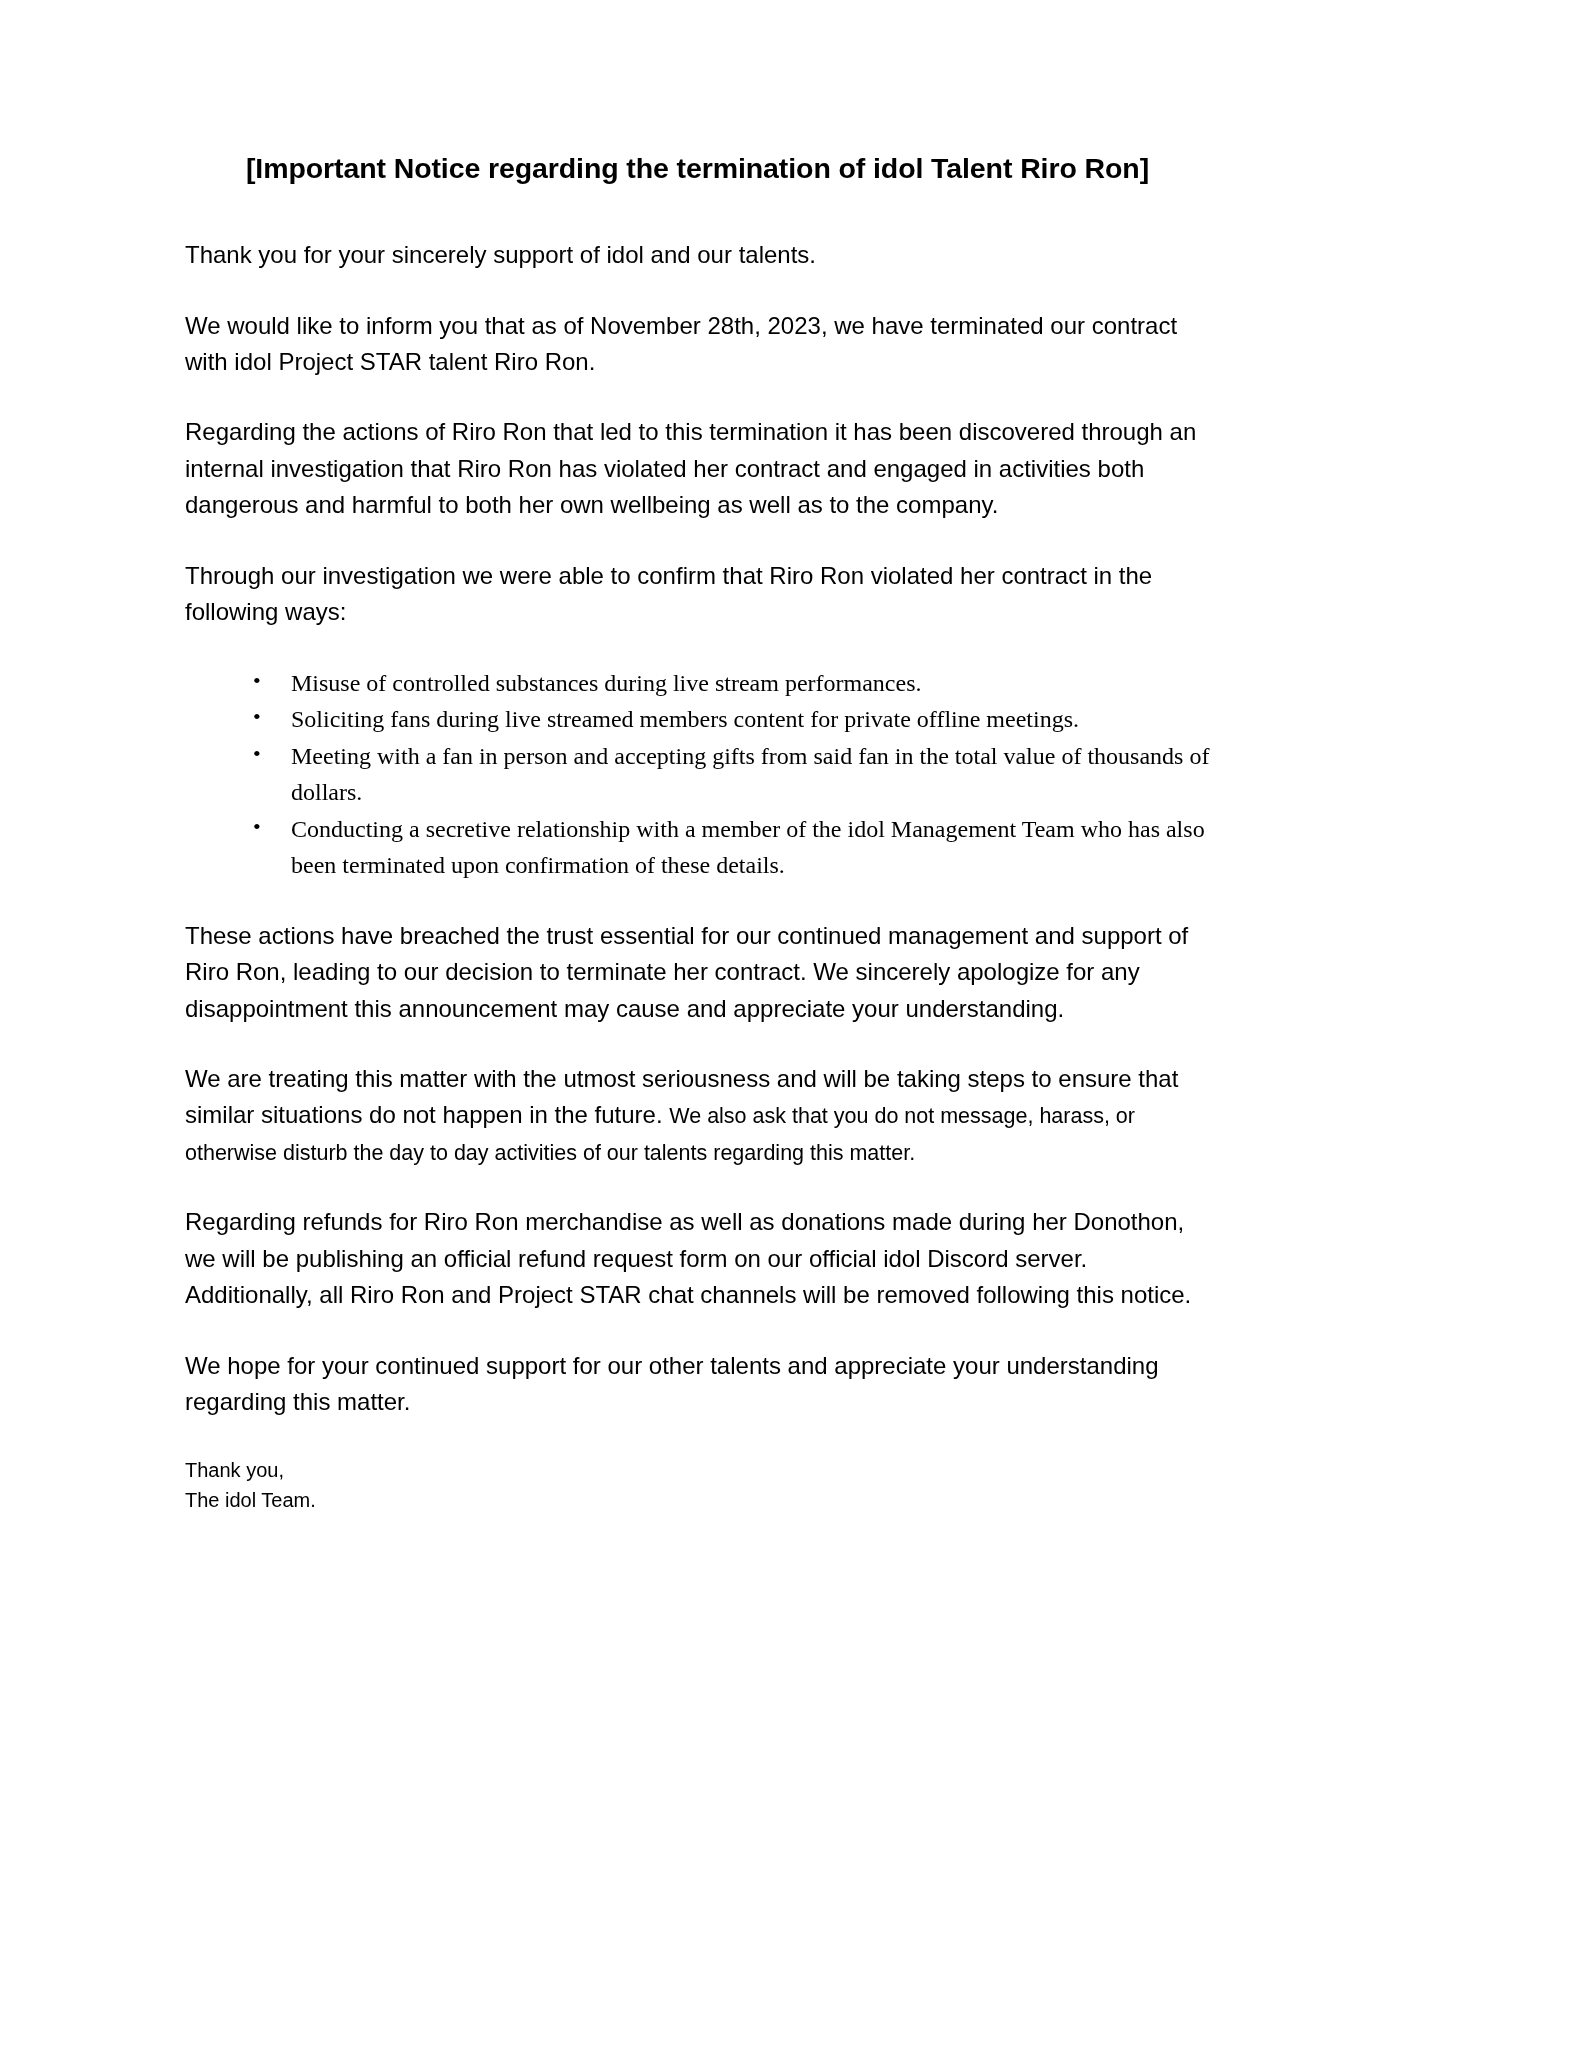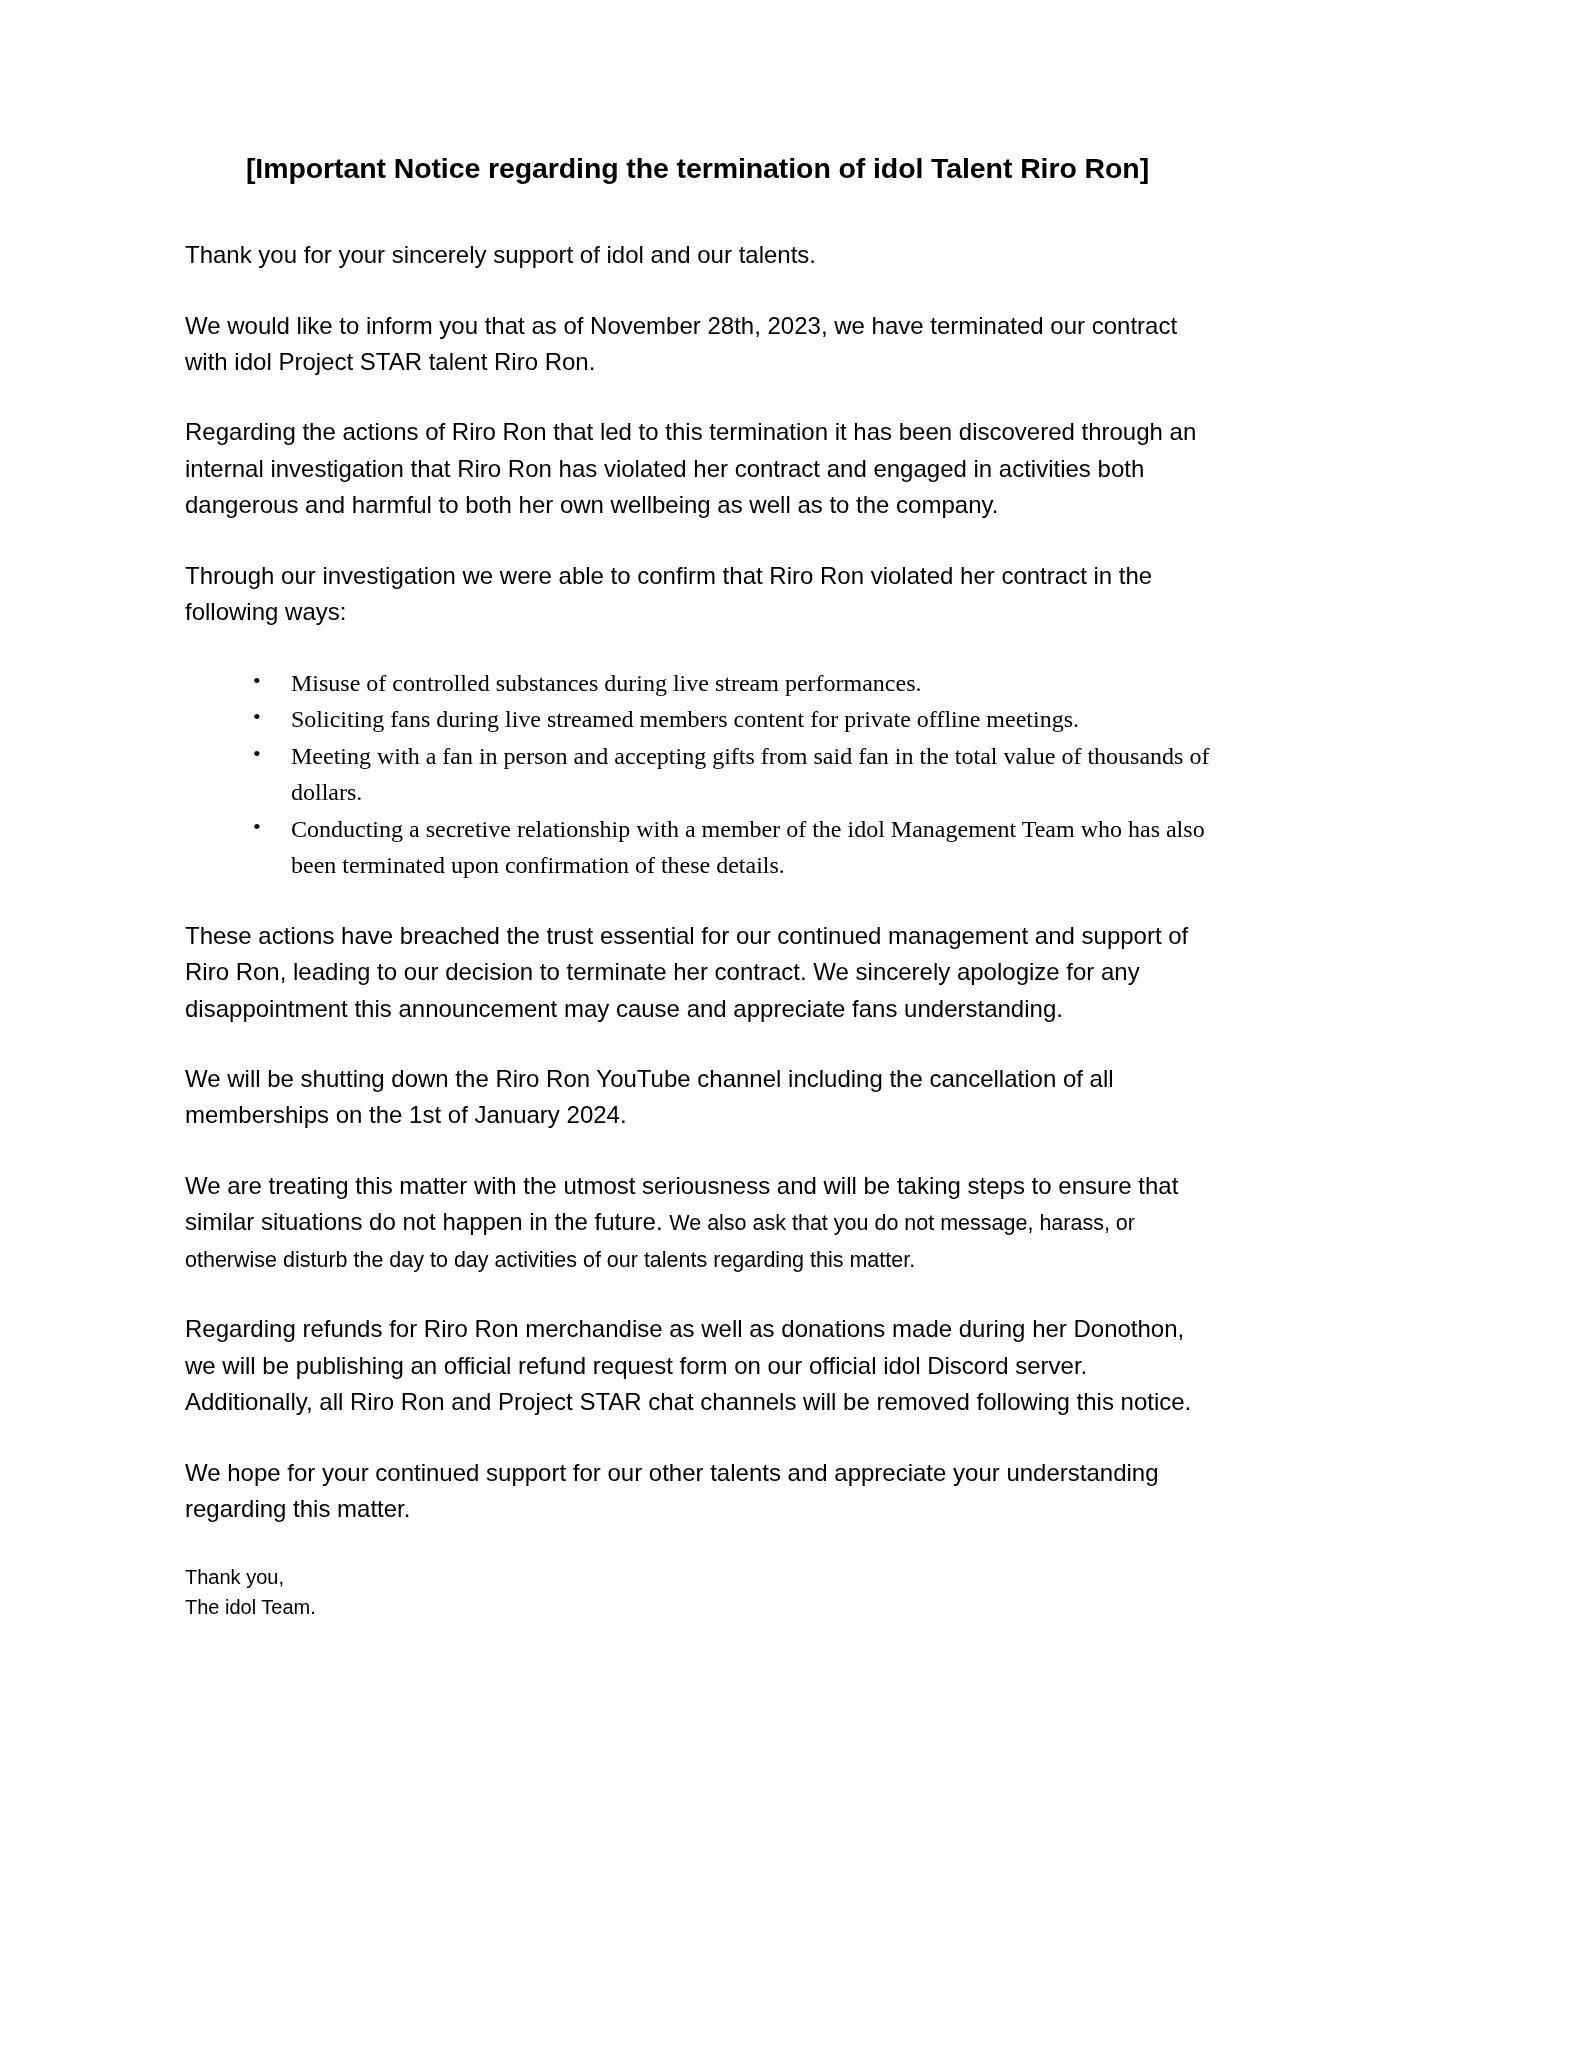--- a/index.html
+++ b/index.html
@@ -83,23 +83,22 @@
 
   <p class="para">Through our investigation we were able to confirm that Riro Ron violated her contract in the following ways:</p>
 
   <ul class="violations">
     <li>Misuse of controlled substances during live stream performances.</li>
     <li>Soliciting fans during live streamed members content for private offline meetings.</li>
     <li>Meeting with a fan in person and accepting gifts from said fan in the total value of thousands of dollars.</li>
     <li>Conducting a secretive relationship with a member of the idol Management Team who has also been terminated upon confirmation of these details.</li>
   </ul>
 
-  <p class="para">These actions have breached the trust essential for our continued management and support of Riro Ron, leading to our decision to terminate her contract. We sincerely apologize for any disappointment this announcement may cause and appreciate fans understanding.</p>
+  <p class="para">These actions have breached the trust essential for our continued management and support of Riro Ron, leading to our decision to terminate her contract. We sincerely apologize for any disappointment this announcement may cause and appreciate your understanding.</p>
 
-  <p class="para">We will be shutting down the Riro Ron YouTube channel including the cancellation of all memberships on the 1st of January 2024.</p>
 
   <p class="para"><span>We are treating this matter with the utmost seriousness and will be taking steps to ensure that similar situations do not happen in the future. </span><span class="small-text">We also ask that you do not message, harass, or otherwise disturb the day to day activities of our talents regarding this matter.</span></p>
 
   <p class="para">Regarding refunds for Riro Ron merchandise as well as donations made during her Donothon, we will be publishing an official refund request form on our official idol Discord server. Additionally, all Riro Ron and Project STAR chat channels will be removed following this notice.</p>
 
   <p class="para">We hope for your continued support for our other talents and appreciate your understanding regarding this matter.</p>
 
   <div>
     <p class="signoff">Thank you,</p>
     <p class="signoff">The idol Team.</p>

